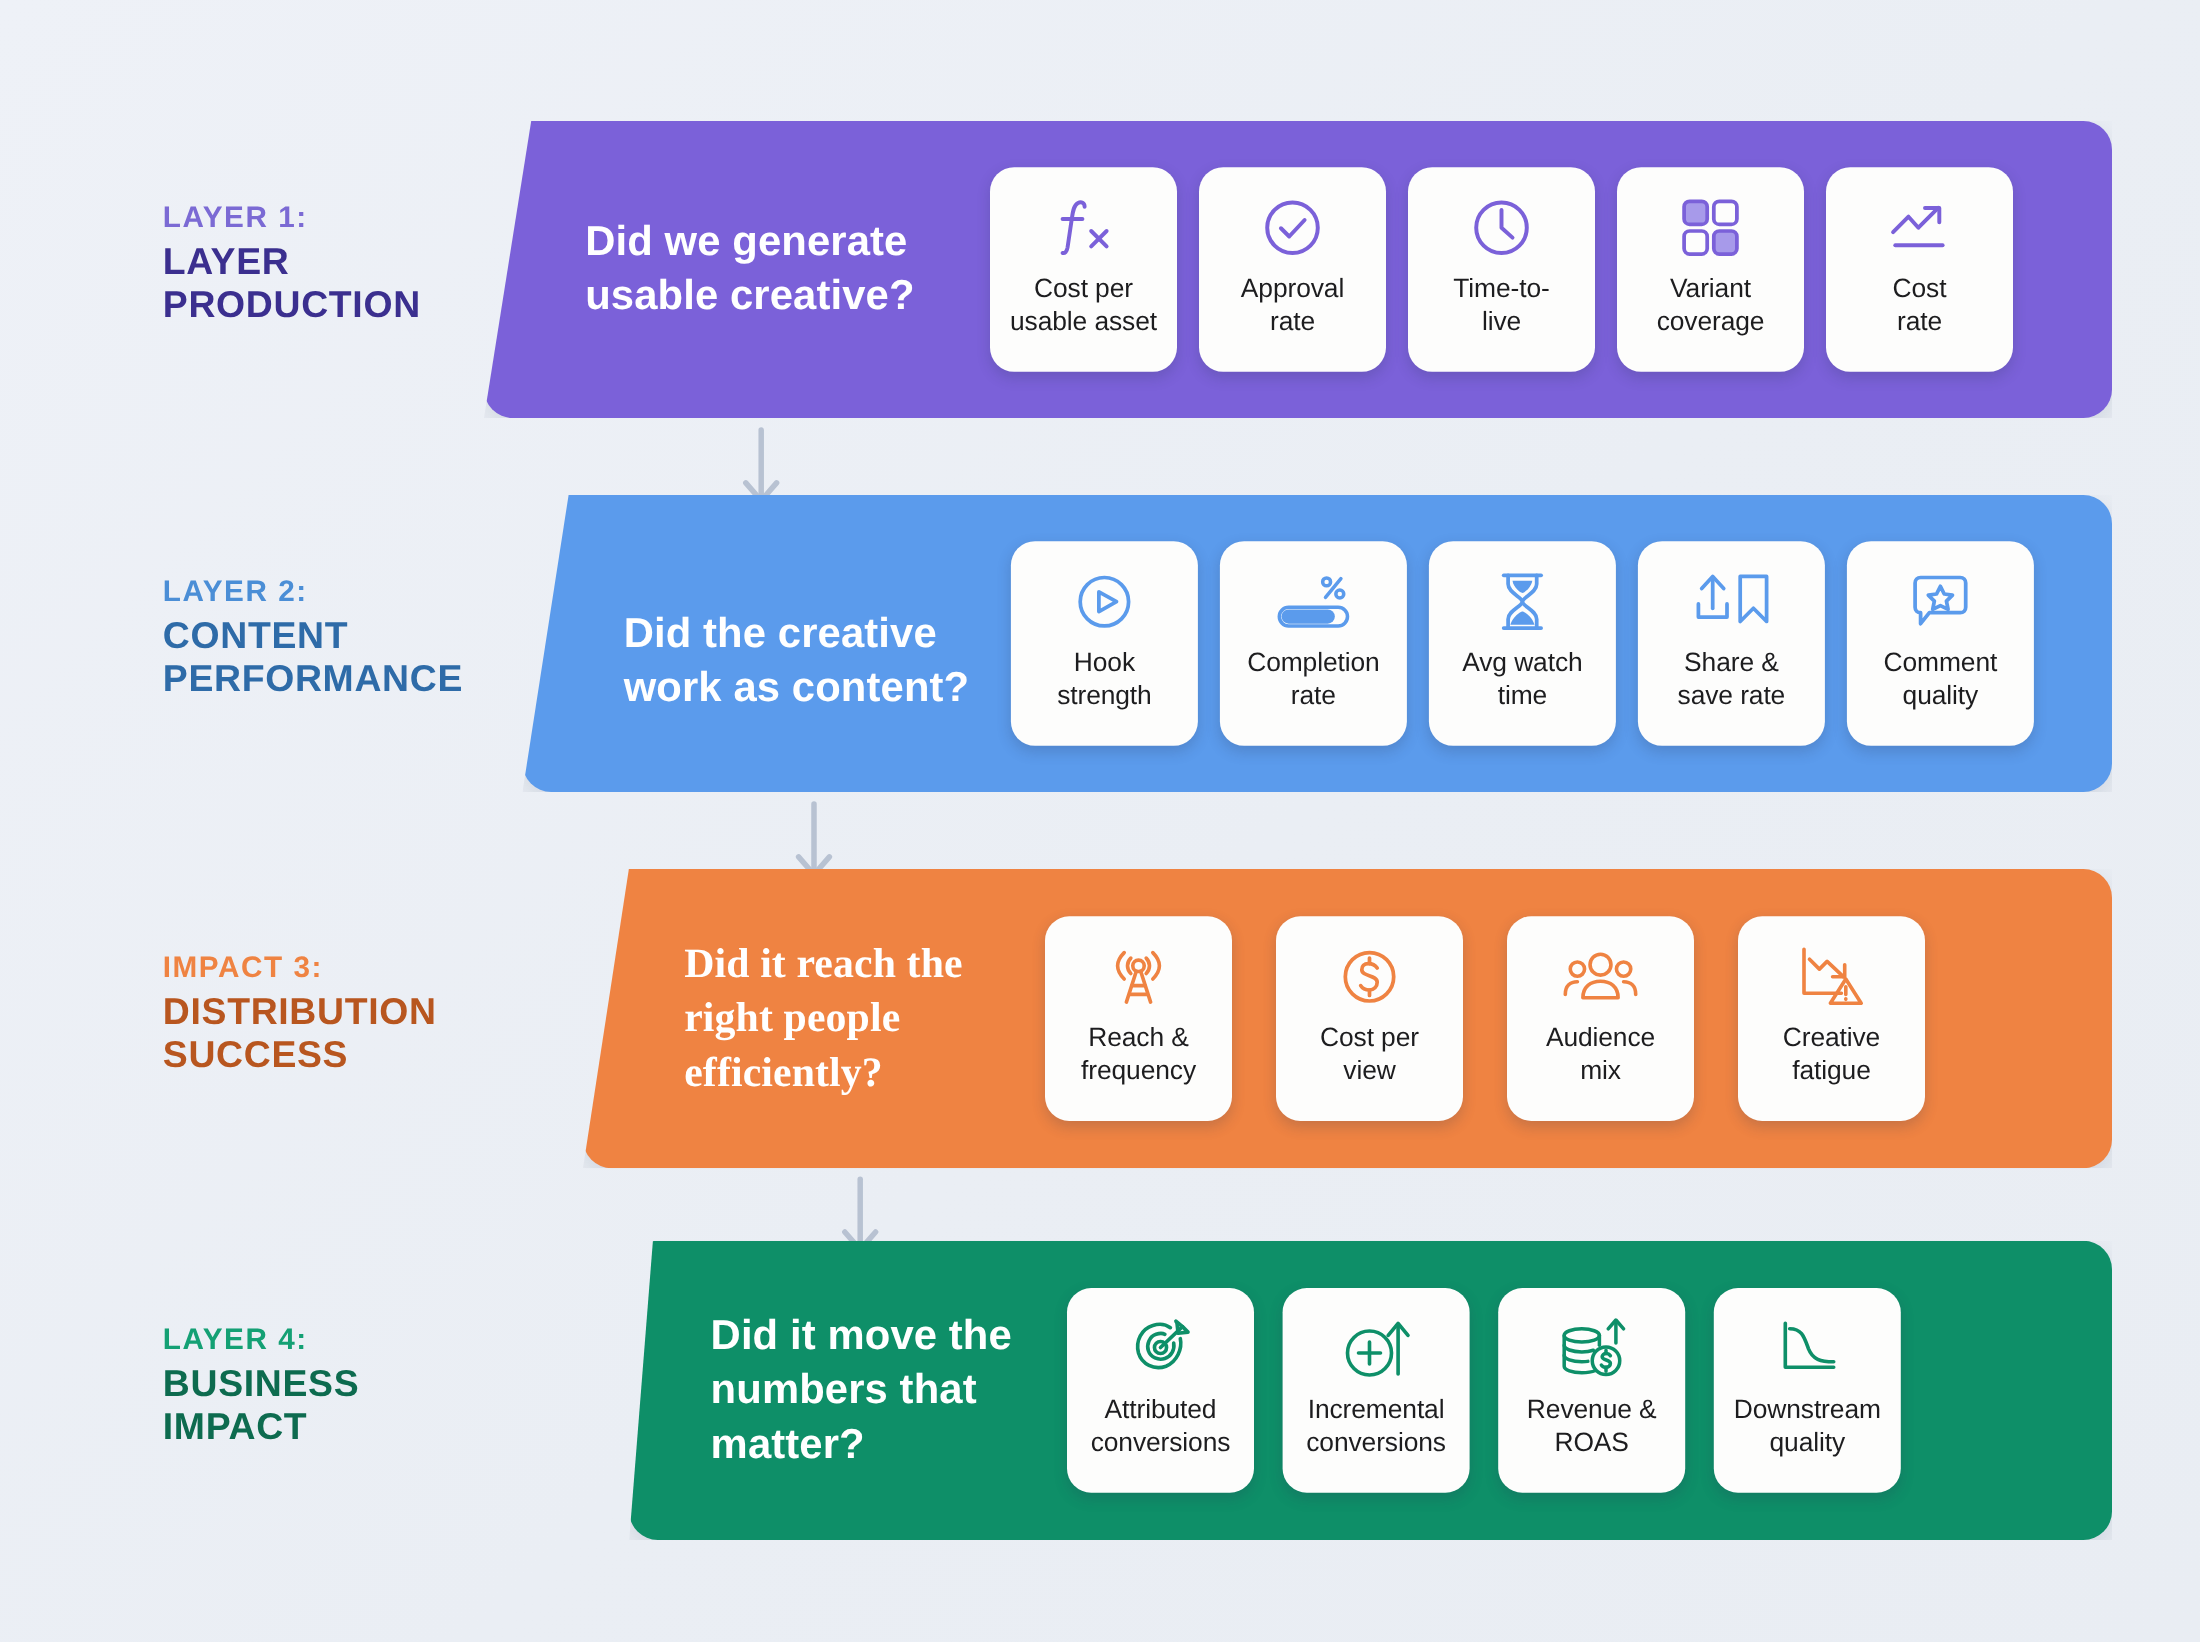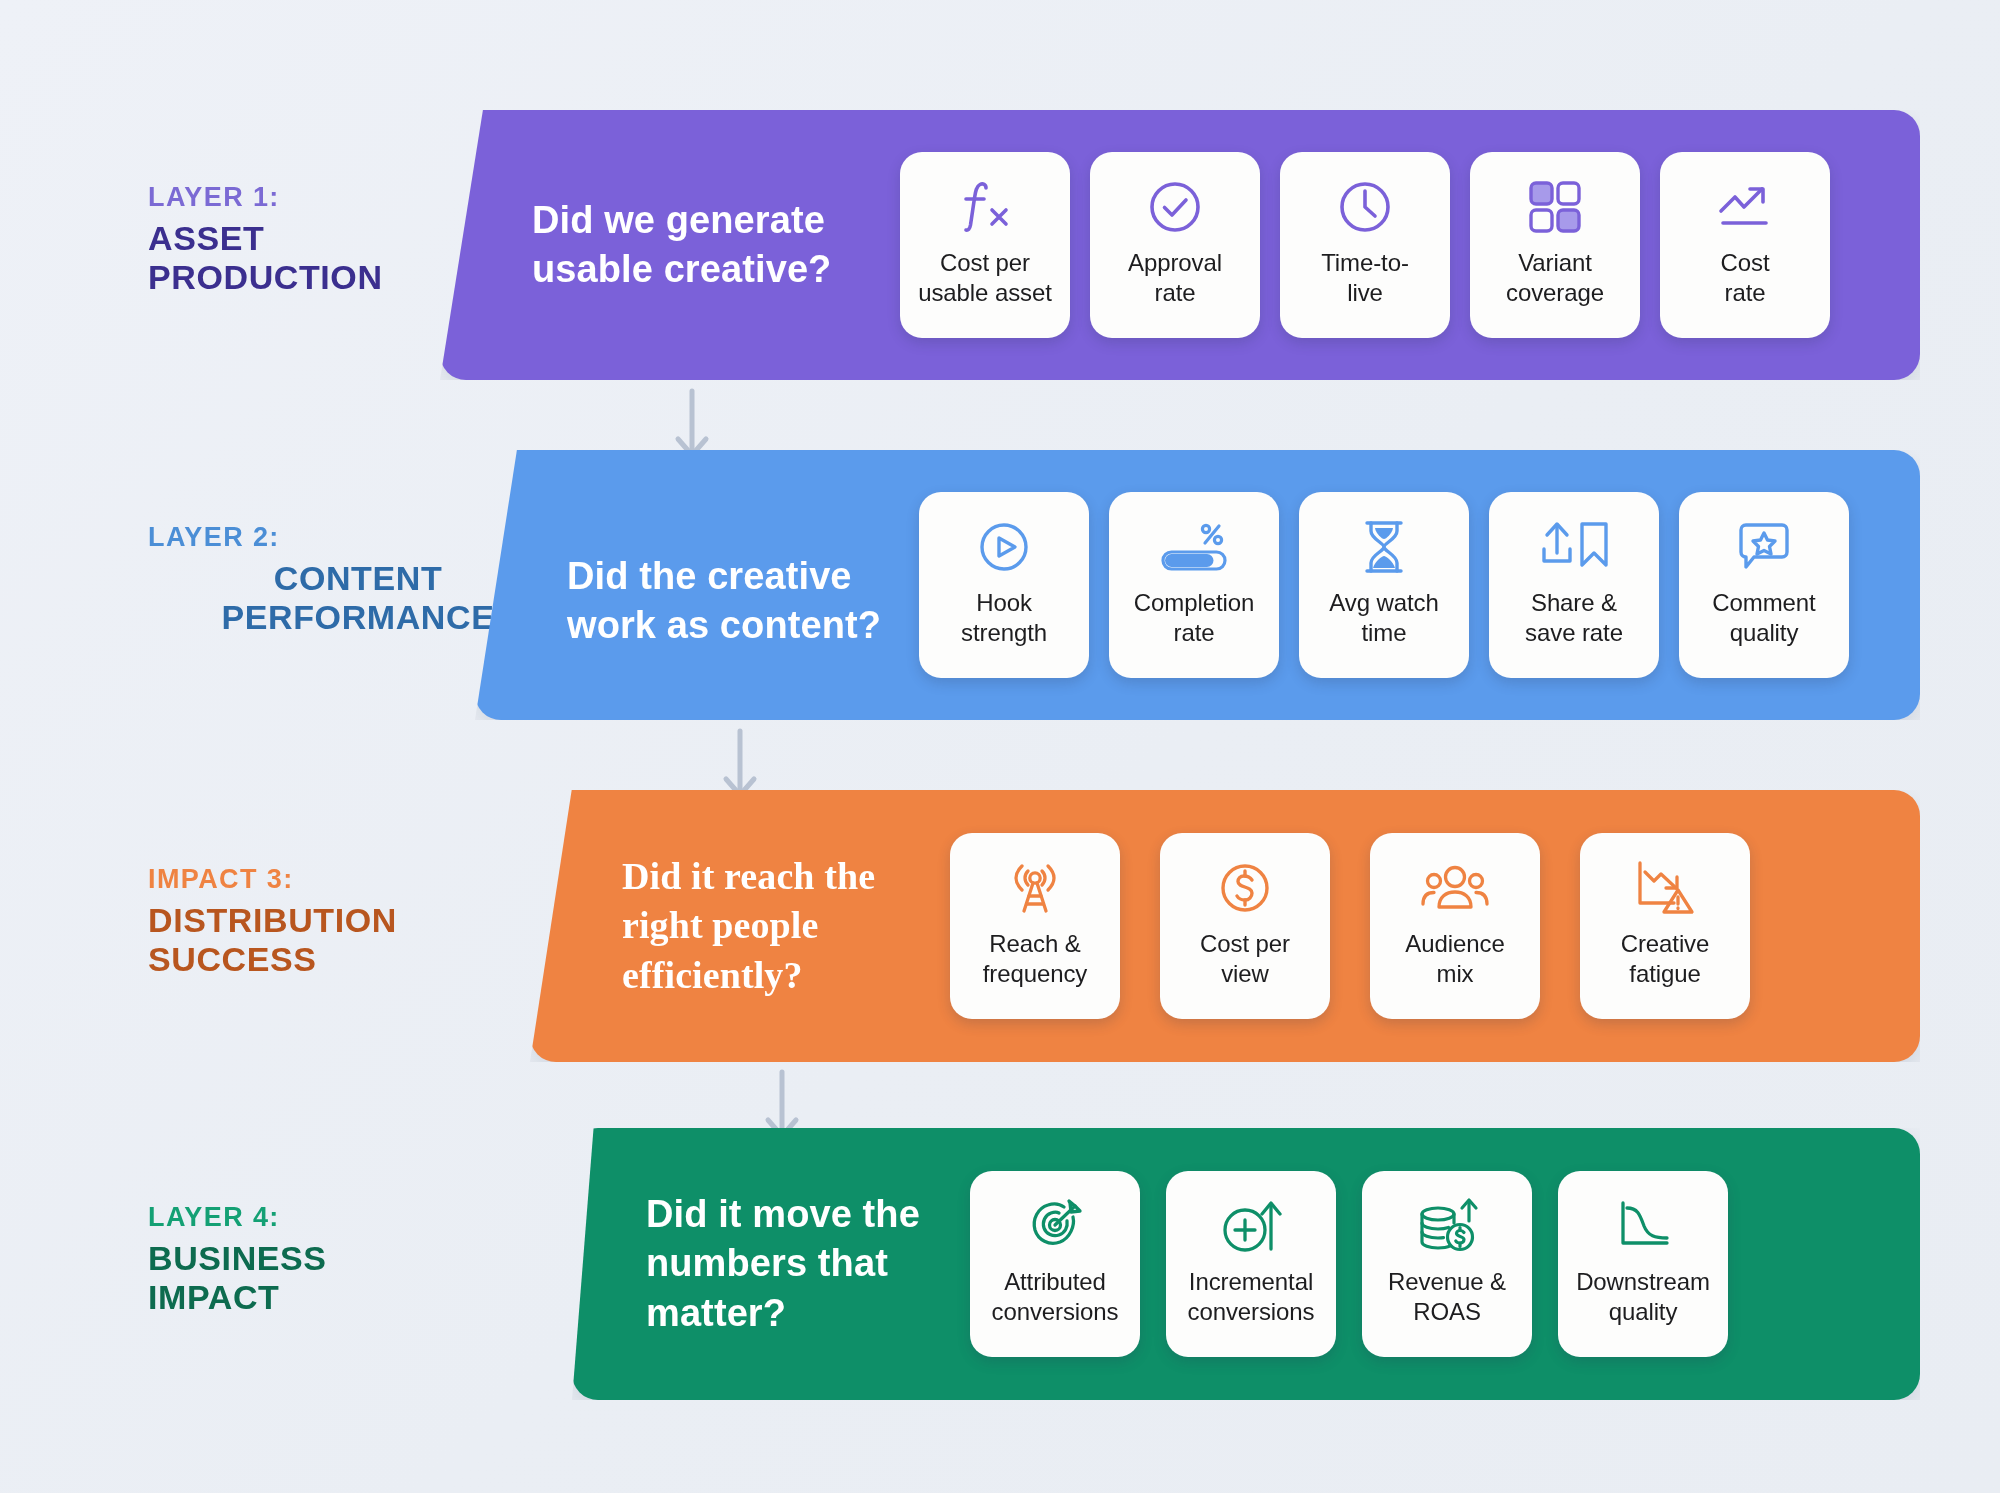--- a/index.html
+++ b/index.html
@@ -109,21 +109,21 @@
 </style>
 </head>
 <body>
 
 <div id="stage">
 
   <div class="layer-row" style="top:0;">
     <div class="layer-label" style="top:180px;position:absolute;">
       <div class="layer-kicker" style="color:#7b6ad4;">LAYER 1:</div>
       <div class="layer-title" style="color:#3b2f8f;">
-        <div>ASSET</div>
+        <div>LAYER</div>
         <div>PRODUCTION</div>
       </div>
     </div>
 
     <div class="bar" style="left:440px; top:110px; width:1480px; height:270px; background:#7b61d9;
                 clip-path: polygon(2.9% 0, 100% 0, 100% 100%, 0.0% 100%);
                 padding-left:92px; ">
       <div class="bar-question" style="width:330px;">
         <div>Did we generate</div>
         <div>usable creative?</div>
@@ -206,21 +206,21 @@
   <div class="arrow" style="left:670px; top:387px;">
     <svg width="44" height="74" viewBox="0 0 44 74" fill="none" stroke="#b8c2d2" stroke-width="5" stroke-linecap="round" stroke-linejoin="round">
       <path d="M22 4 L22 66"></path>
       <path d="M8 52 L22 68 L36 52"></path>
     </svg>
   </div>
 
   <div class="layer-row" style="top:0;">
     <div class="layer-label" style="top:520px;position:absolute;">
       <div class="layer-kicker" style="color:#4b8ed6;">LAYER 2:</div>
-      <div class="layer-title" style="color:#2e6ba8;text-align:center;">
+      <div class="layer-title" style="color:#2e6ba8;">
         <div>CONTENT</div>
         <div>PERFORMANCE</div>
       </div>
     </div>
 
     <div class="bar" style="left:475px; top:450px; width:1445px; height:270px; background:#5b9bec;
                 clip-path: polygon(2.9% 0, 100% 0, 100% 100%, 0.0% 100%);
                 padding-left:92px; padding-right:36px;">
       <div class="bar-question" style="width:320px;margin-top:32px;">
         <div>Did the creative</div>

